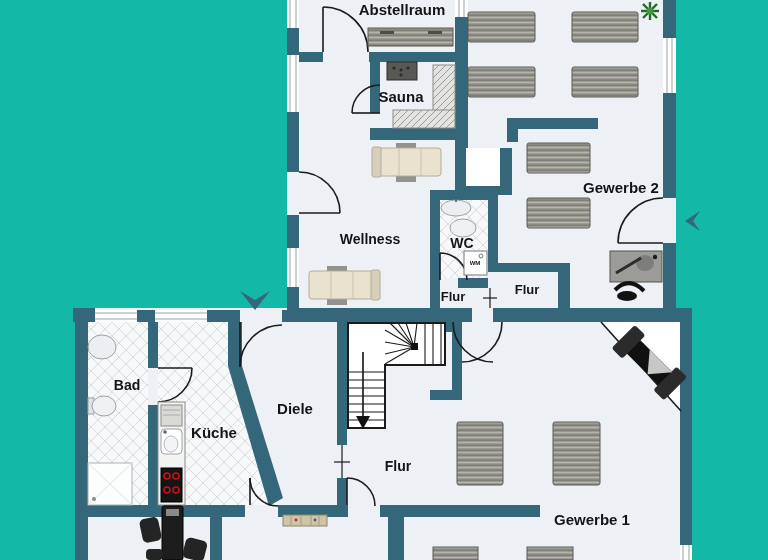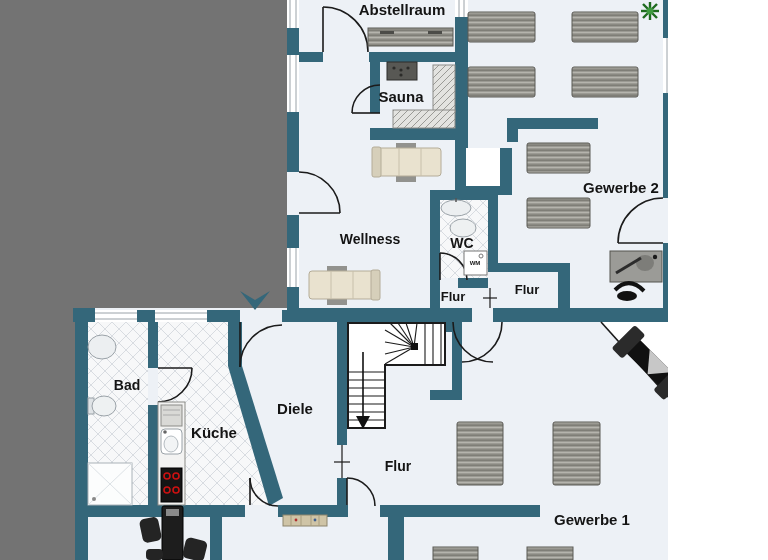--- a/index.html
+++ b/index.html
@@ -1,16 +1,16 @@
 <!DOCTYPE html>
 <html><head>
 <meta charset="utf-8">
 <style>
   html,body{margin:0;padding:0;background:#ffffff;}
-  #canvas{position:relative;width:668px;height:560px;background:#737373;overflow:hidden;}
+  #canvas{position:relative;width:768px;height:560px;background:#14b8a6;overflow:hidden;}
   svg{display:block;}
   .lbl{font-family:"Liberation Sans",sans-serif;font-weight:bold;fill:#141414;}
   .wall{fill:#34677a;}
   .win{fill:#ffffff;}
   .winline{stroke:#9aa2a8;stroke-width:1;}
   .door{stroke:#1b1b1b;stroke-width:1.6;fill:none;}
   .thin{stroke:#1b1b1b;stroke-width:1.2;fill:none;}
   .stair{stroke:#1b1b1b;stroke-width:1.1;fill:none;}
 </style>
 </head>

